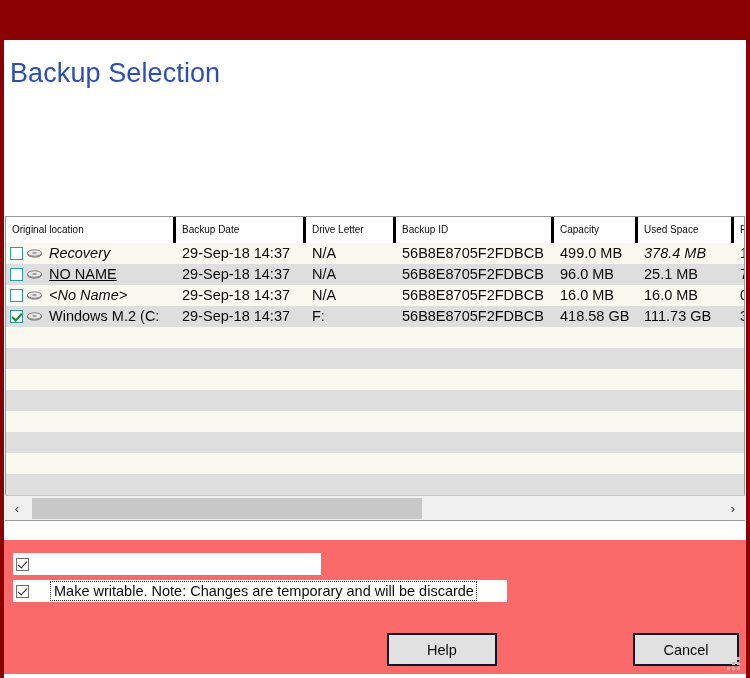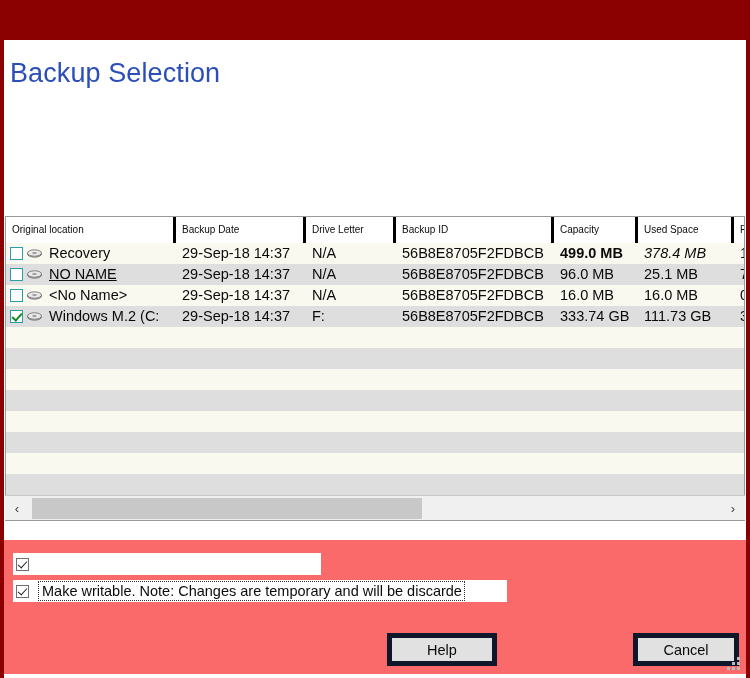--- a/index.html
+++ b/index.html
@@ -192,21 +192,21 @@
     font-size: 14.5px;
     color: #0a0a0a;
     white-space: nowrap;
     overflow: hidden;
   }
   #opt-restricted { left: 9px; top: 13px; width: 308px; }
   #opt-writable   { left: 9px; top: 40px; width: 494px; }
   #opt-writable .opt-label {
     border: 1px dotted #333;
     padding: 1px 2px 1px 3px;
-    margin-left: 4px;
+    margin-left: 16px;
     line-height: 16px;
     overflow: hidden;
     white-space: nowrap;
   }
   .cbx2 {
     display: inline-block;
     width: 13px; height: 13px;
     border: 1px solid #6f6f6f;
     background: #ffffff;
     position: relative;
@@ -221,21 +221,21 @@
     border: solid #222;
     border-width: 0 1.6px 1.6px 0;
     transform: rotate(42deg);
   }
 
   
   .btn {
     position: absolute;
     height: 33px;
     background: #e1e1e1;
-    border: 5px solid #0f172a;
+    border: 2px solid #0f172a;
     font-size: 14.5px;
     color: #0a0a0a;
     font-family: "Liberation Sans", sans-serif;
     display: flex; align-items: center; justify-content: center;
     cursor: default;
   }
   #btn-help   { left: 383px; top: 93px; width: 110px; }
   #btn-ok     { left: 503px; top: 93px; width: 116px;
                 border: 2px solid #1b78d0; }
   #btn-cancel { left: 629px; top: 93px; width: 106px; }
@@ -261,40 +261,40 @@
   <div class="chrome-left"></div>
   <div class="chrome-right"></div>
 
   <div class="header-area">
     <div class="page-title">Backup Selection</div>
   </div>
 
   <div class="listview">
     <div class="lv-header" id="lv-header"><div class="hcell" style="width: 170px;">Original location</div><div class="hcell" style="width: 130px;">Backup Date</div><div class="hcell" style="width: 90px;">Drive Letter</div><div class="hcell" style="width: 158px;">Backup ID</div><div class="hcell" style="width: 84px;">Capacity</div><div class="hcell" style="width: 96px;">Used Space</div><div class="hcell" style="width: 20px;">F</div></div>
     <div class="lv-rows" id="lv-rows">
-        <div class="lv-row odd"><div class="cell first" style="width: 170px;"><span class="cbx"></span><span class="drive-ico"><svg width="15" height="10" viewBox="0 0 15 10">
+        <div class="lv-row odd"><div class="cell first" style="width: 170px; font-style: italic;"><span class="cbx"></span><span class="drive-ico"><svg width="15" height="10" viewBox="0 0 15 10">
                 <ellipse cx="7.5" cy="5" rx="7" ry="3.2" fill="#c9c9c9" stroke="#6a6a6a" stroke-width="0.8"></ellipse>
                 <ellipse cx="7.5" cy="4" rx="7" ry="3.2" fill="#e8e8e8" stroke="#6a6a6a" stroke-width="0.8"></ellipse>
                 <ellipse cx="7.5" cy="4" rx="2.3" ry="1.1" fill="#9a9a9a"></ellipse>
-              </svg></span><span>Recovery</span></div><div class="cell" style="width: 130px;">29-Sep-18 14:37</div><div class="cell" style="width: 90px;">N/A</div><div class="cell" style="width: 158px;">56B8E8705F2FDBCB</div><div class="cell" style="width: 84px; font-weight: bold;">499.0 MB</div><div class="cell" style="width: 96px; font-style: italic;">378.4 MB</div><div class="cell" style="width: 20px;">1</div></div>
+              </svg></span><span>Recovery</span></div><div class="cell" style="width: 130px;">29-Sep-18 14:37</div><div class="cell" style="width: 90px;">N/A</div><div class="cell" style="width: 158px;">56B8E8705F2FDBCB</div><div class="cell" style="width: 84px;">499.0 MB</div><div class="cell" style="width: 96px; font-style: italic;">378.4 MB</div><div class="cell" style="width: 20px;">1</div></div>
         <div class="lv-row even"><div class="cell first" style="width: 170px; text-decoration: underline;"><span class="cbx"></span><span class="drive-ico"><svg width="15" height="10" viewBox="0 0 15 10">
                 <ellipse cx="7.5" cy="5" rx="7" ry="3.2" fill="#c9c9c9" stroke="#6a6a6a" stroke-width="0.8"></ellipse>
                 <ellipse cx="7.5" cy="4" rx="7" ry="3.2" fill="#e8e8e8" stroke="#6a6a6a" stroke-width="0.8"></ellipse>
                 <ellipse cx="7.5" cy="4" rx="2.3" ry="1.1" fill="#9a9a9a"></ellipse>
               </svg></span><span>NO NAME</span></div><div class="cell" style="width: 130px;">29-Sep-18 14:37</div><div class="cell" style="width: 90px;">N/A</div><div class="cell" style="width: 158px;">56B8E8705F2FDBCB</div><div class="cell" style="width: 84px;">96.0 MB</div><div class="cell" style="width: 96px;">25.1 MB</div><div class="cell" style="width: 20px;">7</div></div>
-        <div class="lv-row odd"><div class="cell first" style="width: 170px;"><span class="cbx"></span><span class="drive-ico"><svg width="15" height="10" viewBox="0 0 15 10">
+        <div class="lv-row odd"><div class="cell first" style="width: 170px; font-style: italic;"><span class="cbx"></span><span class="drive-ico"><svg width="15" height="10" viewBox="0 0 15 10">
                 <ellipse cx="7.5" cy="5" rx="7" ry="3.2" fill="#c9c9c9" stroke="#6a6a6a" stroke-width="0.8"></ellipse>
                 <ellipse cx="7.5" cy="4" rx="7" ry="3.2" fill="#e8e8e8" stroke="#6a6a6a" stroke-width="0.8"></ellipse>
                 <ellipse cx="7.5" cy="4" rx="2.3" ry="1.1" fill="#9a9a9a"></ellipse>
               </svg></span><span>&lt;No Name&gt;</span></div><div class="cell" style="width: 130px;">29-Sep-18 14:37</div><div class="cell" style="width: 90px;">N/A</div><div class="cell" style="width: 158px;">56B8E8705F2FDBCB</div><div class="cell" style="width: 84px;">16.0 MB</div><div class="cell" style="width: 96px;">16.0 MB</div><div class="cell" style="width: 20px;">0</div></div>
         <div class="lv-row even selected"><div class="cell first" style="width: 170px;"><span class="cbx checked"></span><span class="drive-ico"><svg width="15" height="10" viewBox="0 0 15 10">
                 <ellipse cx="7.5" cy="5" rx="7" ry="3.2" fill="#c9c9c9" stroke="#6a6a6a" stroke-width="0.8"></ellipse>
                 <ellipse cx="7.5" cy="4" rx="7" ry="3.2" fill="#e8e8e8" stroke="#6a6a6a" stroke-width="0.8"></ellipse>
                 <ellipse cx="7.5" cy="4" rx="2.3" ry="1.1" fill="#9a9a9a"></ellipse>
-              </svg></span><span>Windows M.2 (C:</span></div><div class="cell" style="width: 130px;">29-Sep-18 14:37</div><div class="cell" style="width: 90px;">F:</div><div class="cell" style="width: 158px;">56B8E8705F2FDBCB</div><div class="cell" style="width: 84px;">333.74 GB</div><div class="cell" style="width: 96px;">111.73 GB</div><div class="cell" style="width: 20px;">3</div></div>
+              </svg></span><span>Windows M.2 (C:</span></div><div class="cell" style="width: 130px;">29-Sep-18 14:37</div><div class="cell" style="width: 90px;">F:</div><div class="cell" style="width: 158px;">56B8E8705F2FDBCB</div><div class="cell" style="width: 84px;">418.58 GB</div><div class="cell" style="width: 96px;">111.73 GB</div><div class="cell" style="width: 20px;">3</div></div>
         <div class="lv-row odd" style="font-size: 14.5px;">&nbsp;</div>
         <div class="lv-row even" style="font-size: 14.5px;">&nbsp;</div>
         <div class="lv-row odd" style="font-size: 14.5px;">&nbsp;</div>
         <div class="lv-row even" style="font-size: 14.5px;">&nbsp;</div>
         <div class="lv-row odd" style="font-size: 14.5px;">&nbsp;</div>
         <div class="lv-row even" style="font-size: 14.5px;">&nbsp;</div>
         <div class="lv-row odd" style="font-size: 14.5px;">&nbsp;</div>
         <div class="lv-row even" style="font-size: 14.5px;">&nbsp;</div>
       </div>
   </div>

